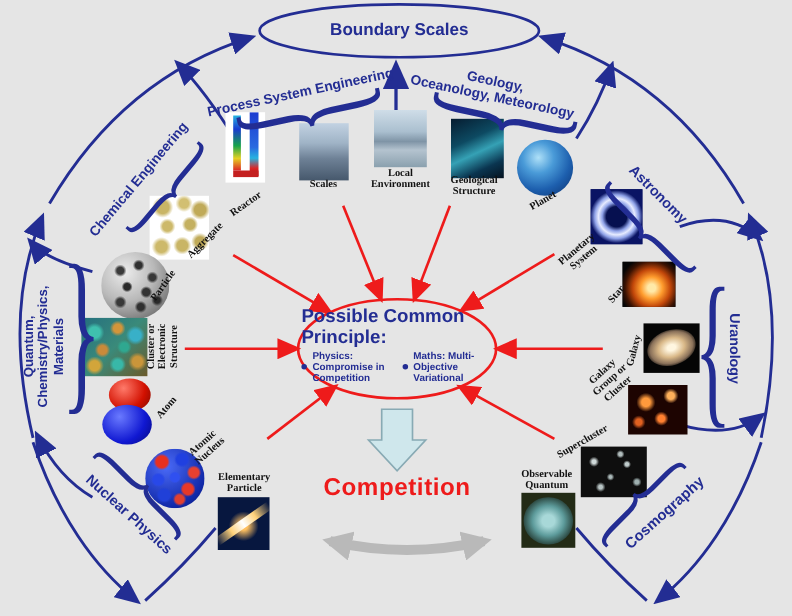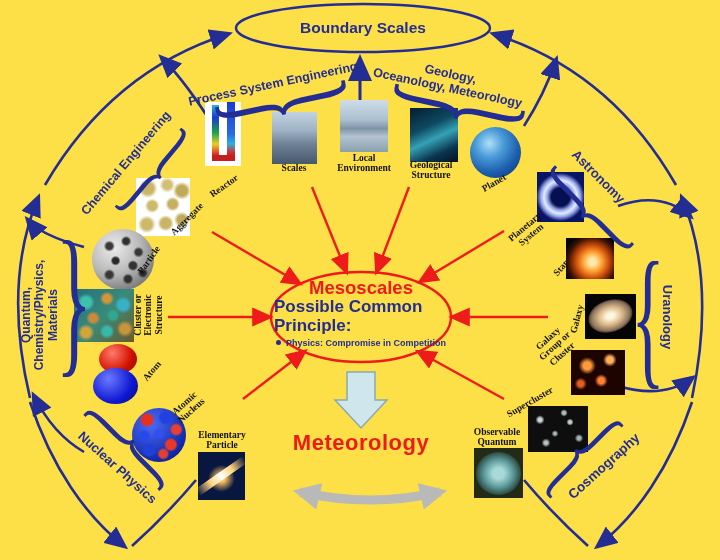--- a/index.html
+++ b/index.html
@@ -1,16 +1,16 @@
 <!DOCTYPE html>
 <html><head>
 <meta charset="utf-8">
 <style>
   html,body{margin:0;padding:0;background:#fff;}
-  #stage{position:relative;width:720px;height:560px;background:#fde047;overflow:hidden;
+  #stage{position:relative;width:720px;height:560px;background:#e5e5e5;overflow:hidden;
          font-family:"Liberation Sans",sans-serif;}
   #stage svg.lines{position:absolute;left:0;top:0;z-index:1;}
   .lbl{position:absolute;z-index:5;color:#111;font-family:"Liberation Serif",serif;
        font-weight:bold;font-size:9.5px;line-height:1.08;text-align:center;
        white-space:pre-line;transform-origin:center;}
   .disc{position:absolute;z-index:5;color:#232d93;font-weight:bold;font-size:12.5px;
         line-height:1.12;text-align:center;white-space:pre-line;transform-origin:center;}
   .brace{position:absolute;z-index:4;color:#232d93;font-family:"Liberation Serif",serif;
          font-weight:400;line-height:0;transform-origin:center;user-select:none;}
   .tile{position:absolute;z-index:3;overflow:hidden;}
@@ -175,31 +175,34 @@
     <polygon points="347,372 375,372 375,400 387,400 361,428 335,400 347,400" fill="#cfe7ec" stroke="#88aab4" stroke-width="1.5"></polygon>
 
     <path d="M 300 492 Q 370 508 440 492" stroke="#b9b9b9" stroke-width="9" fill="none" marker-start="url(#mGs)" marker-end="url(#mG)"></path>
   </svg>
 
   <div class="head-box">
     <div class="head-title">Boundary Scales</div>
   </div>
 
   <div class="center-box">
-    <div class="center-title">Mesoscales</div>
     <div class="center-sub">Possible Common Principle:</div>
     <div class="bullets">
       <div class="bullet-row">
         <span class="dot"></span>
         <span>Physics: Compromise in Competition</span>
       </div>
+      <div class="bullet-row">
+        <span class="dot"></span>
+        <span>Maths: Multi-Objective Variational</span>
+      </div>
     </div>
   </div>
 
-  <div class="meso">Meteorology</div>
+  <div class="meso">Competition</div>
 
   <div class="tile t-reactor">
     <div class="b1"></div>
     <div class="b2"></div>
     <div class="b3"></div>
   </div>
   <div class="tile t-factory"></div>
   <div class="tile t-localenv"></div>
   <div class="tile t-geostruct"></div>
   <div class="tile t-planet round"></div>

